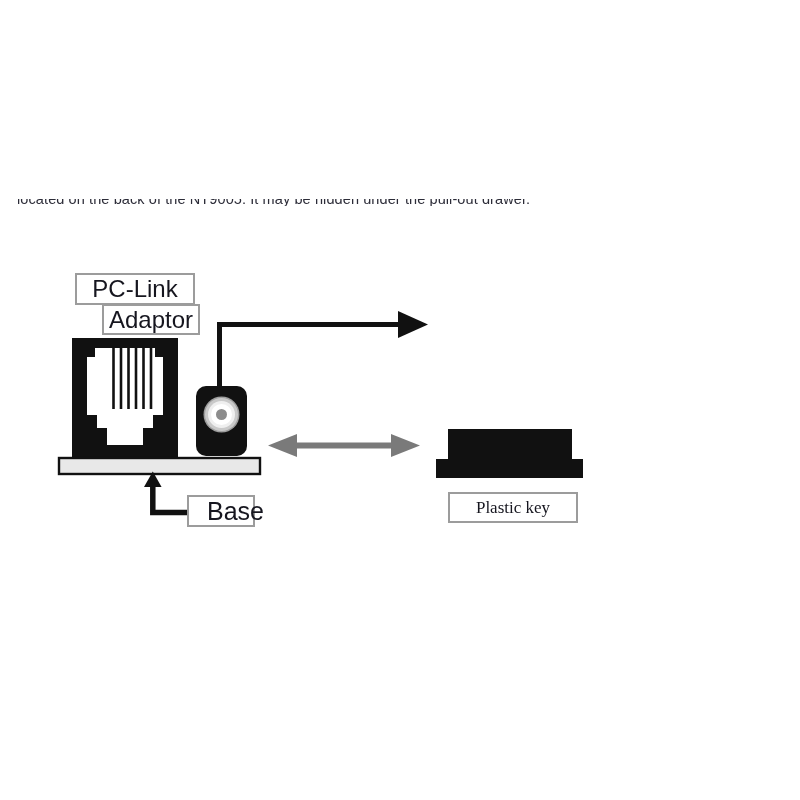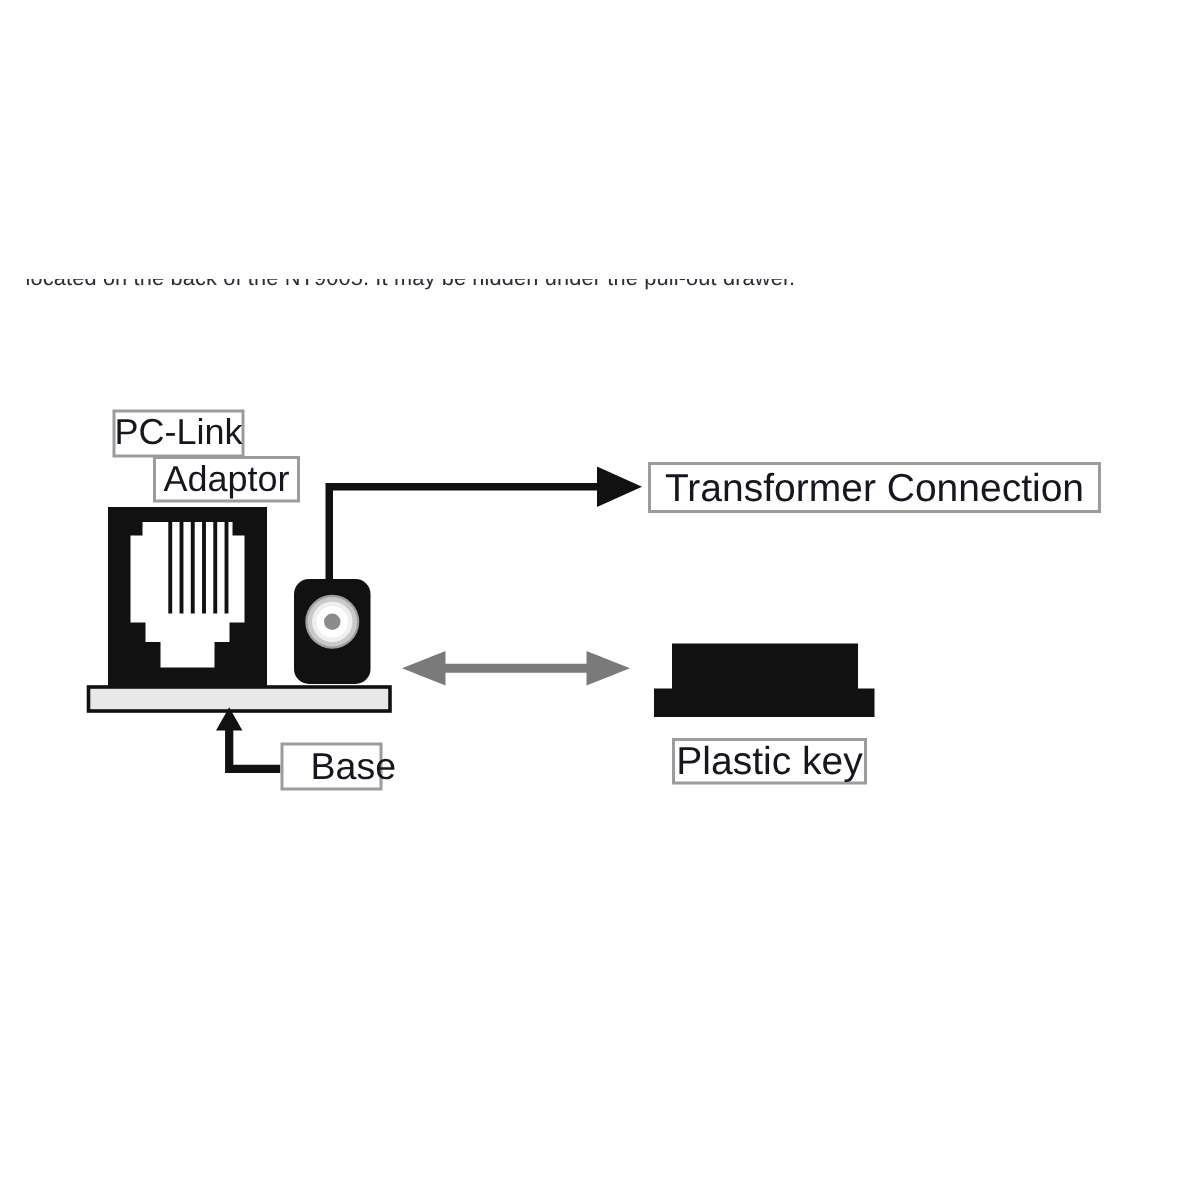--- a/index.html
+++ b/index.html
@@ -2,38 +2,38 @@
 <html><head>
 <meta charset="utf-8">
 <style>
   html,body{margin:0;padding:0;background:#ffffff;}
   .page{
     position:relative;width:800px;height:800px;background:#ffffff;overflow:hidden;
     font-family:"Liberation Sans",sans-serif;
   }
   
   .clipped-line{
-    position:absolute;left:17px;top:186px;width:540px;height:7px;overflow:hidden;
+    position:absolute;left:17px;top:199px;width:540px;height:7px;overflow:hidden;
   }
   .clipped-line span{
     display:block;margin-top:-7.5px;font-size:14.5px;line-height:14px;
     white-space:nowrap;color:#2c2c38;letter-spacing:0.1px;
   }
   svg.canvas{position:absolute;left:0;top:0;}
   
   .lbl{
     position:absolute;box-sizing:border-box;background:#ffffff;
     border:2px solid #9c9c9c;display:flex;align-items:center;justify-content:center;
     color:#16161f;white-space:nowrap;
   }
-  .lbl-pclink1{left:75px;top:273px;width:88px;height:32px;font-size:24px;}
+  .lbl-pclink1{left:75px;top:273px;width:120px;height:32px;font-size:24px;}
   .lbl-pclink2{left:76px;top:304px;width:98px;height:31px;font-size:24px;margin-left:26px;}
   .lbl-transformer{left:432px;top:308px;width:302px;height:34px;font-size:26px;}
   .lbl-base{left:187px;top:495px;width:68px;height:32px;font-size:25px;padding-left:29px;}
-  .lbl-plastickey{left:448px;top:492px;width:130px;height:31px;font-size:26px;}
+  .lbl-plastickey{left:448px;top:492px;width:130px;height:31px;font-size:17px;font-family:Liberation Serif, serif;}
 </style>
 </head>
 <body>
 
 <div class="page">
 
   <div class="clipped-line">
     <span>located on the back of the NT9005. It may be hidden under the pull-out drawer.</span>
   </div>
 
@@ -81,23 +81,20 @@
 
     <polygon points="436,459 448,459 448,429 572,429 572,459 583,459 583,478 436,478" fill="#111111"></polygon>
   </svg>
 
   <div class="lbl lbl-pclink1">
     <span>PC-Link</span>
   </div>
   <div class="lbl lbl-pclink2">
     <span>Adaptor</span>
   </div>
-  <div class="lbl lbl-transformer">
-    <span>Transformer Connection</span>
-  </div>
   <div class="lbl lbl-base">
     <span>Base</span>
   </div>
   <div class="lbl lbl-plastickey">
     <span>Plastic key</span>
   </div>
 
 </div>
 
 </body></html>

